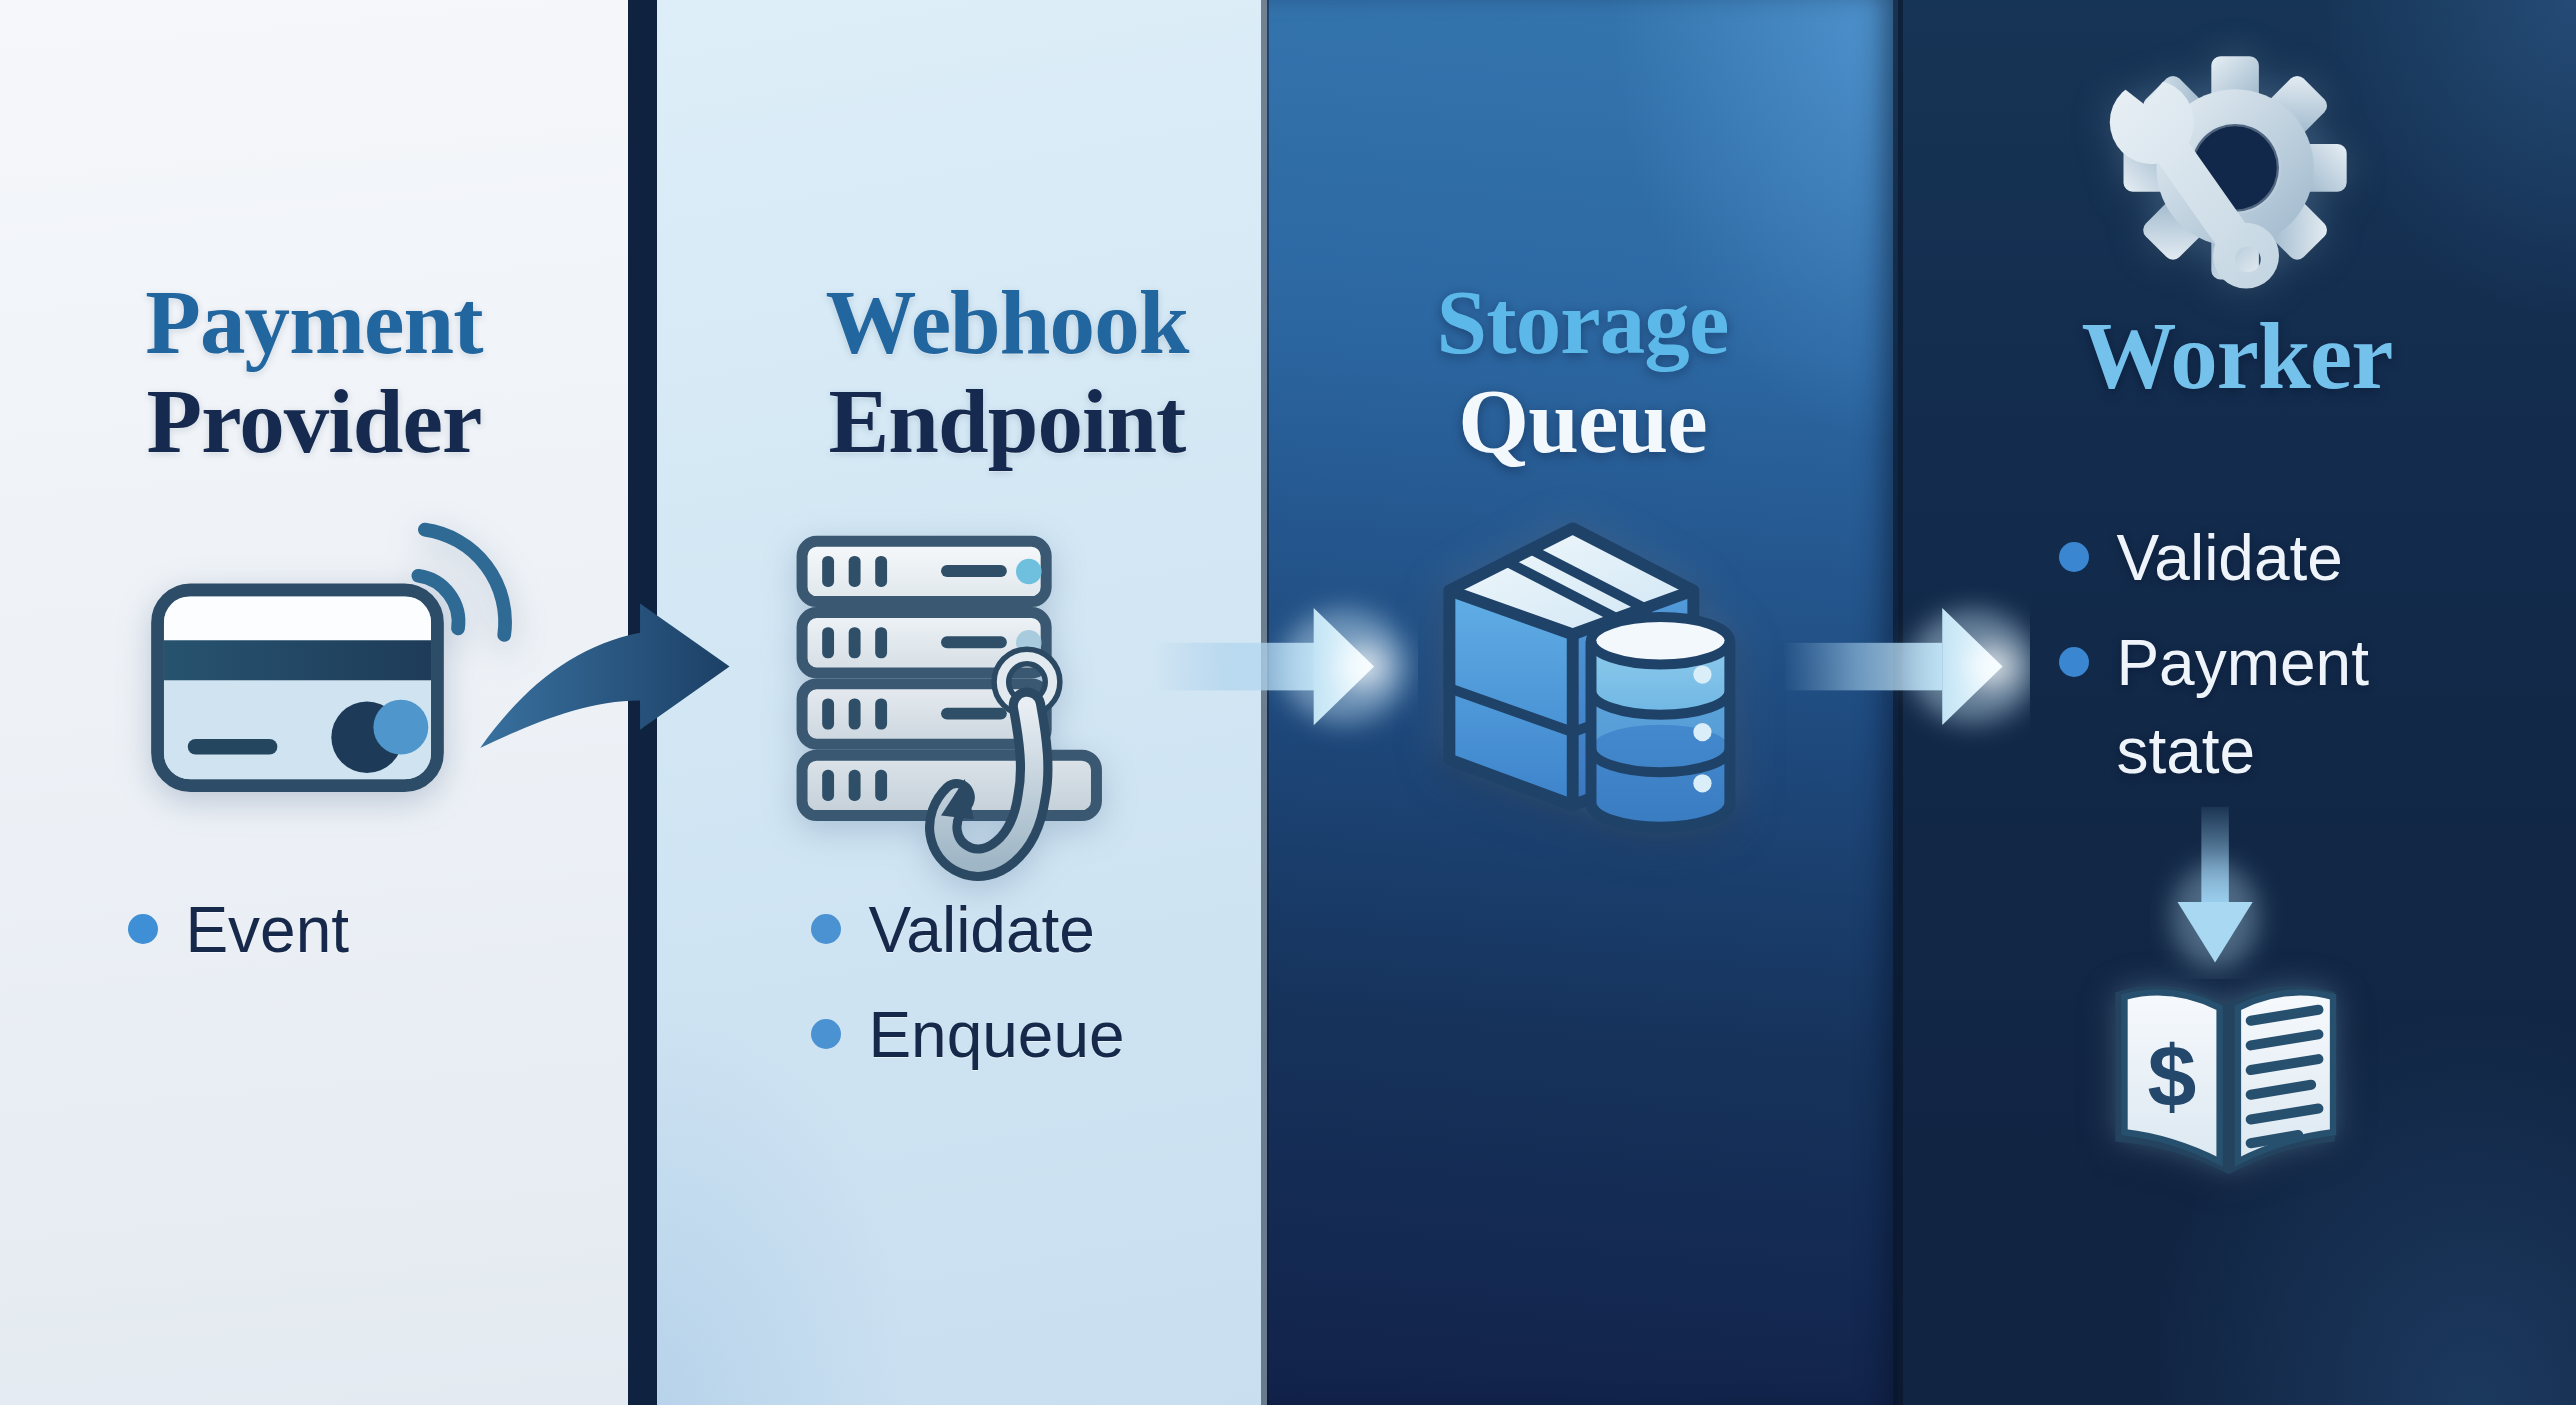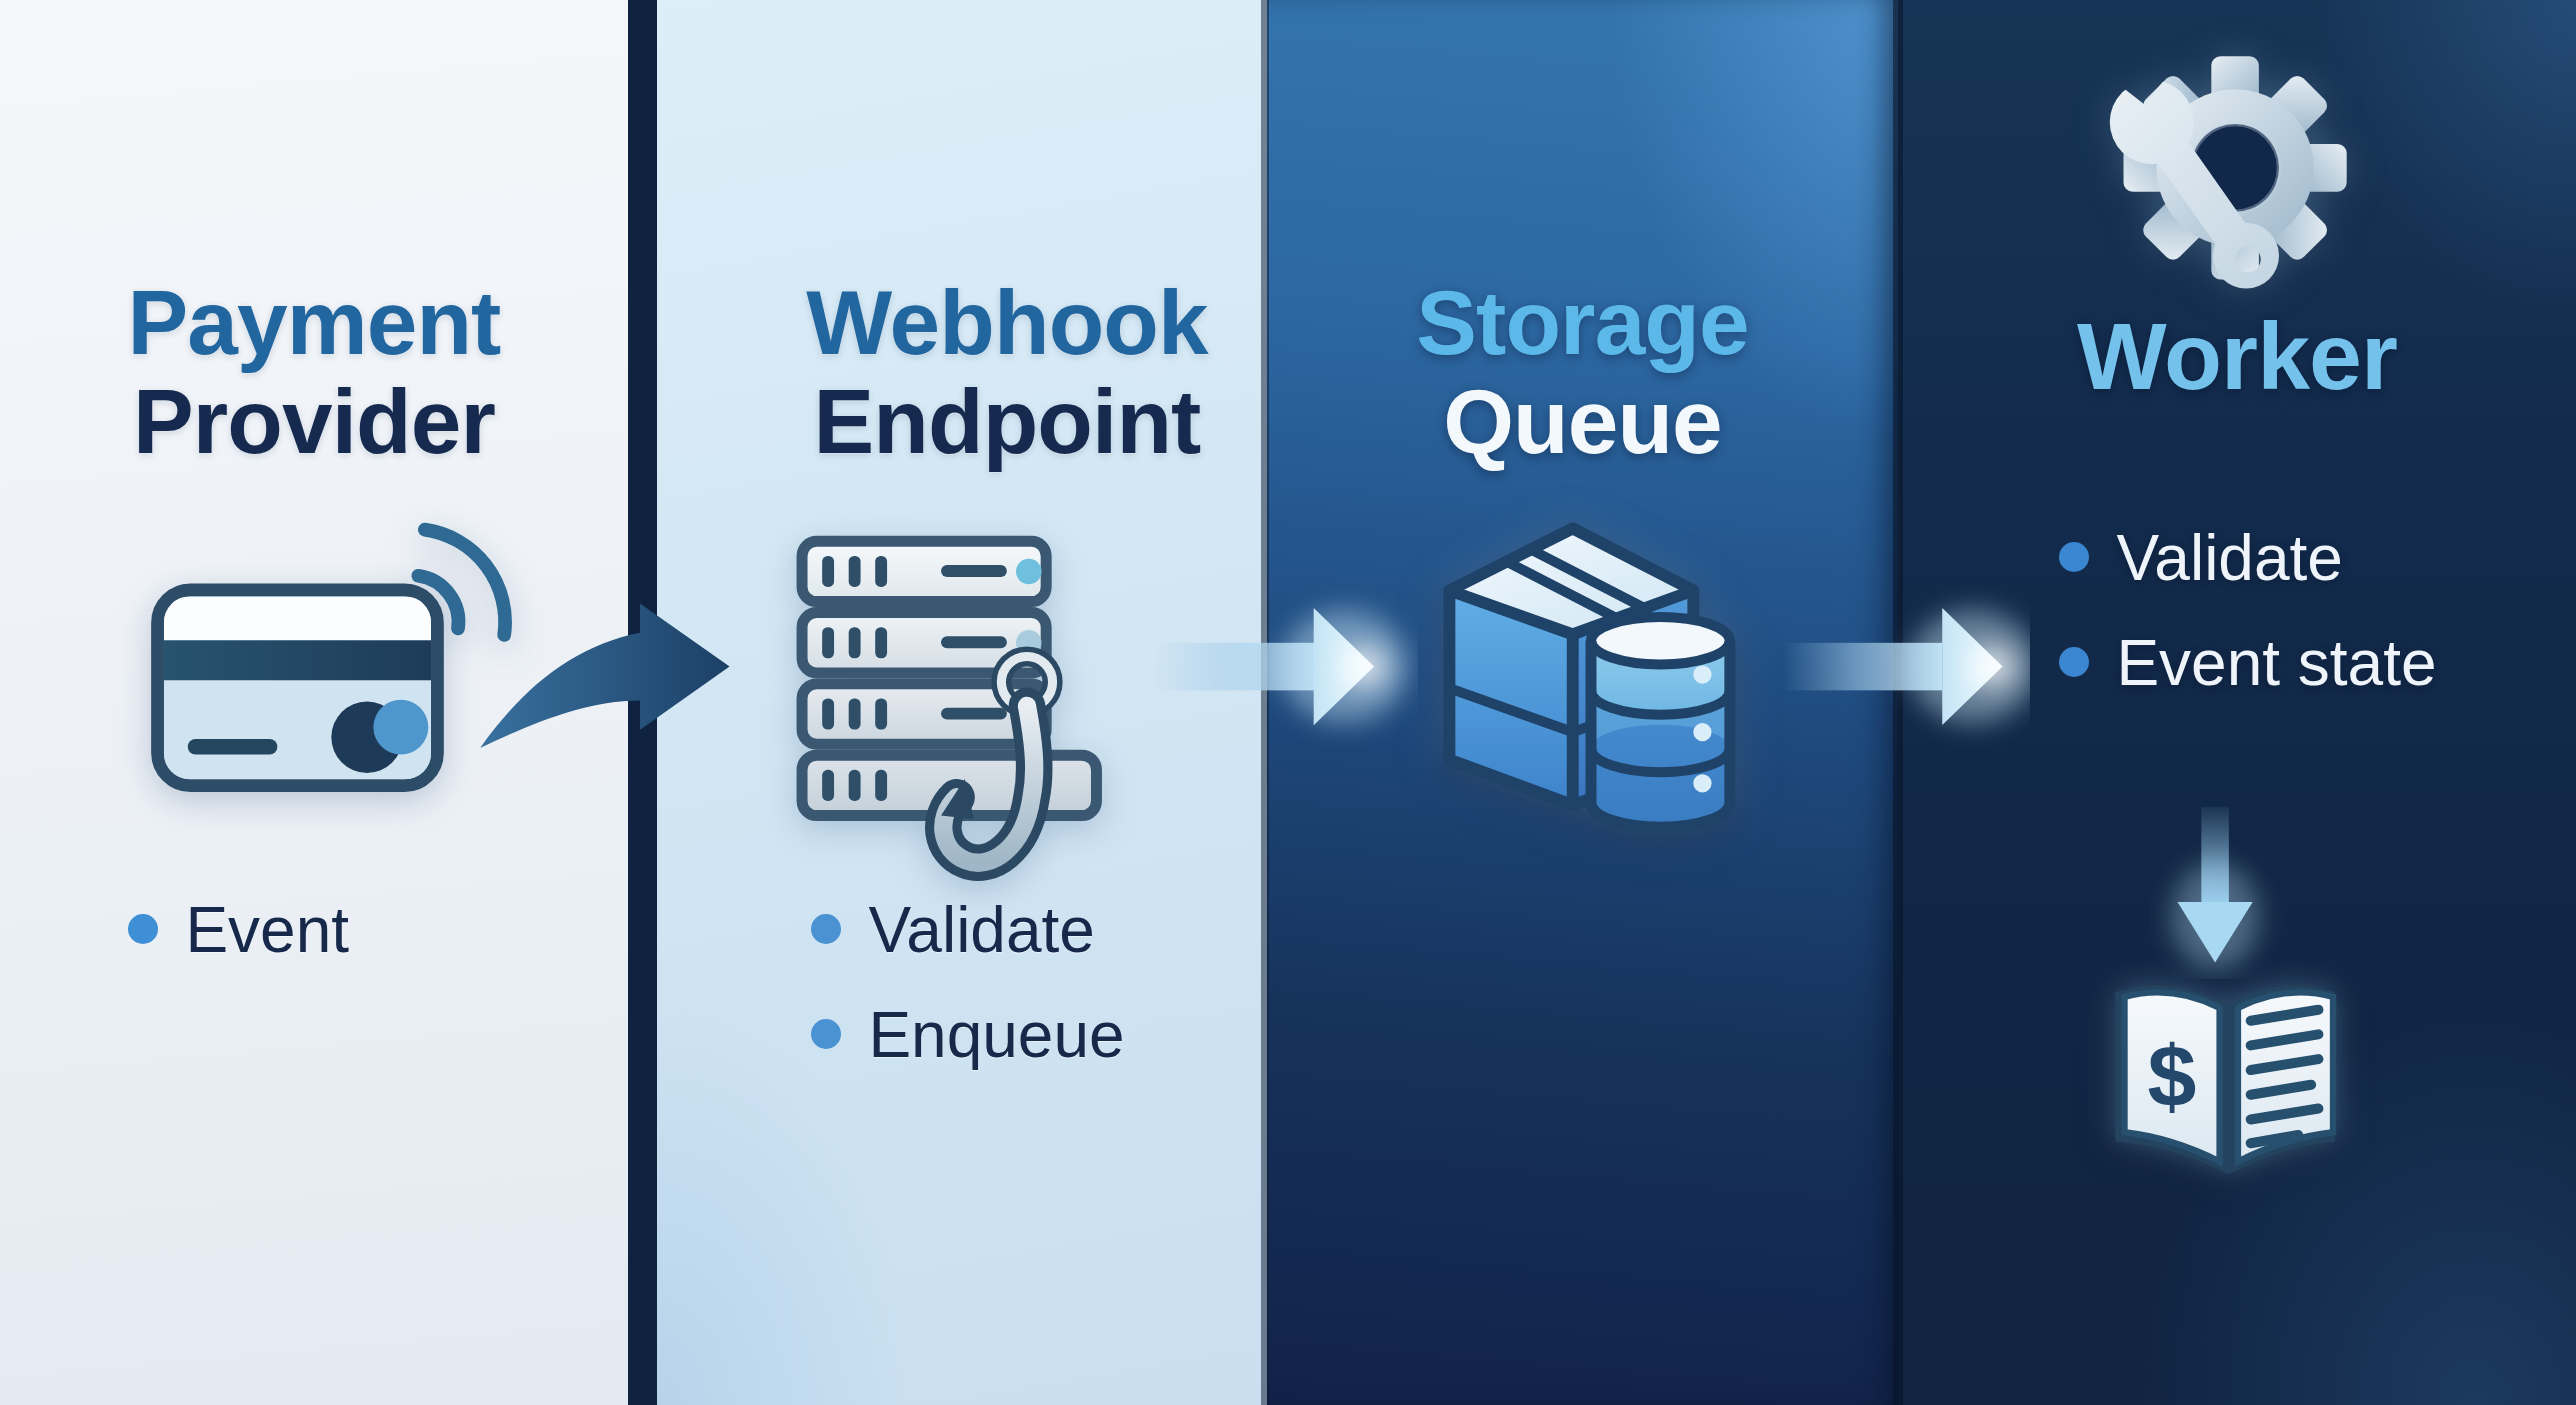--- a/index.html
+++ b/index.html
@@ -24,21 +24,21 @@
     background:
       radial-gradient(ellipse 70% 40% at 85% 100%, rgba(60,120,180,.25), rgba(60,120,180,0) 70%),
       radial-gradient(ellipse 60% 35% at 100% 0%, rgba(70,130,195,.30), rgba(70,130,195,0) 65%),
       linear-gradient(180deg,#163455 0%,#132c4e 30%,#112745 60%,#112442 100%);}
   .divider{position:absolute;top:0;height:1405px;}
   #divider-23{left:1261px;width:8.2px;background:rgba(10,22,46,.50);}
   #divider-34{left:1893px;width:10px;background:rgba(8,18,36,.55);}
 
   
   .title{position:absolute;left:0;right:0;top:273px;text-align:center;
-         font-weight:bold;font-size:91px;line-height:99px;letter-spacing:-0.9px;}
+         font-weight:bold;font-size:91px;line-height:99px;letter-spacing:-0.9px;font-family:Liberation Serif, serif;}
   #col4 .title{top:307px;font-size:95px;text-align:center;}
   .line-blue {color:#2266a0;text-shadow:0 1.8px 7.3px rgba(40,70,110,.18),0 0.9px 0 rgba(255,255,255,.55);}
   .line-navy {color:#152a4e;text-shadow:0 1.8px 7.3px rgba(40,70,110,.18),0 0.9px 0 rgba(255,255,255,.55);}
   .line-sky  {color:#5cb8e9;text-shadow:0 2.7px 11px rgba(0,10,30,.35);}
   .line-white{color:#f3f8fc;text-shadow:0 2.7px 11px rgba(0,10,30,.35);}
   .line-worker{color:#74c1ec;text-shadow:0 2.7px 11px rgba(0,10,30,.40);}
 
   
   .bullets{position:absolute;list-style:none;margin:0;padding:0;
            font-size:64px;line-height:88px;}
@@ -115,21 +115,21 @@
     <div class="title">
       <div class="line-worker">Worker</div>
     </div>
     <ul class="bullets">
       <li class="bullet">
         <span class="dot"></span>
         <span class="bullet-text">Validate</span>
       </li>
       <li class="bullet">
         <span class="dot"></span>
-        <span class="bullet-text">Event state</span>
+        <span class="bullet-text">Payment state</span>
       </li>
     </ul>
   </div>
 
   <div class="divider" id="divider-23"></div>
   <div class="divider" id="divider-34"></div>
 
   <svg class="icon" id="card-svg" width="439" height="302" viewBox="120 550 480 330">
     <defs>
       <clipPath id="cardClip">

